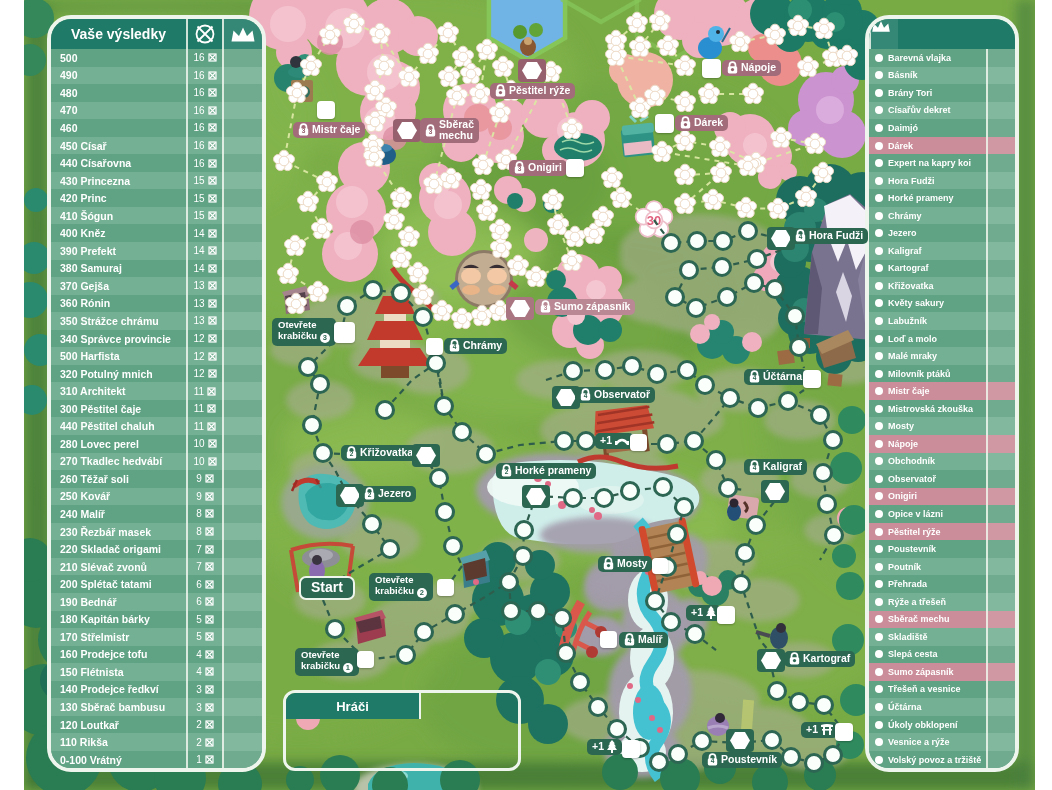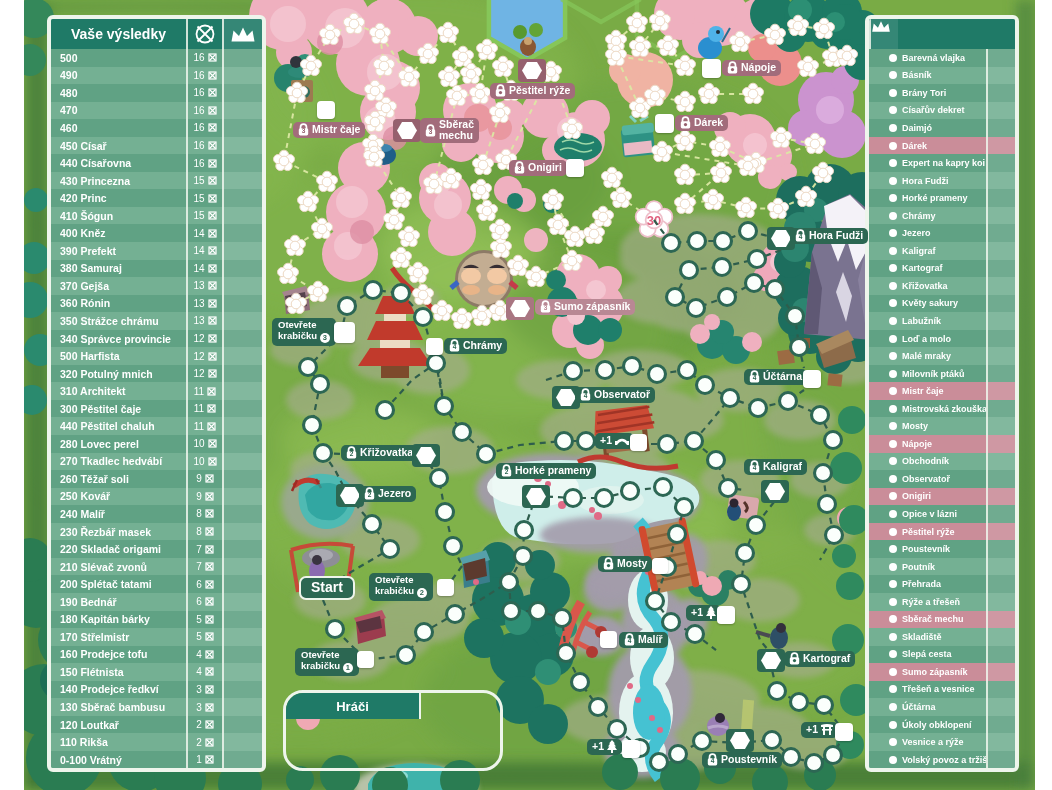--- a/index.html
+++ b/index.html
@@ -1,24 +1,24 @@
 <!DOCTYPE html>
 <html><head><meta charset="utf-8"><style>
 html,body{margin:0;padding:0}
 body{width:1052px;height:790px;position:relative;overflow:hidden;background:#fff;font-family:"Liberation Sans",sans-serif}
-.pnl{position:absolute;top:15px;height:757px;border:4px solid #eef5ec;border-radius:6px;overflow:hidden;box-sizing:border-box;background:#68a98a}
+.pnl{position:absolute;top:15px;height:757px;border:4px solid #eef5ec;border-radius:24px;overflow:hidden;box-sizing:border-box;background:#68a98a}
 .phead{display:flex;height:30px;background:#1f7a67;align-items:stretch}
 .pt{flex:1;display:flex;align-items:center;justify-content:center;color:#fff;font-weight:bold}
 .c1{width:34px;border-left:2px solid rgba(238,245,236,.85);display:flex;align-items:center;justify-content:center}
 .c2{width:38px;border-left:2px solid rgba(238,245,236,.85);display:flex;align-items:center;justify-content:center;background:rgba(255,255,255,.10)}
 .c3{width:27px;border-left:2px solid rgba(238,245,236,.85);background:rgba(255,255,255,.10)}
 .row{display:flex;height:17.55px;align-items:stretch}
 .ra{background:#60a284}.rb{background:#74b093}.rp{background:#ca8d99}
 .rn{flex:1;display:flex;align-items:center;padding-left:9px;color:#fff;font-weight:bold;font-size:10.5px;white-space:nowrap;overflow:hidden}
-.rn2{font-size:9px;padding-left:20px}
+.rn2{font-size:9px;padding-left:6px}
 .blt{width:8px;height:8px;border-radius:50%;background:#fff;display:inline-block;margin-right:5px;flex:none}
 .cnt{color:#fff;font-weight:normal;font-size:10px}
 .xb{margin-left:3px}
 .glb{position:absolute;background:#2c6752;color:#fff;font-weight:bold;font-size:10.5px;border-radius:5px;padding:1px 5px 2px;white-space:nowrap;display:flex;align-items:center;gap:3px;line-height:12.5px}
 .mlb{background:#a26c7b}
 .mlb2{background:#b98894}
 .k2{display:block;font-size:9.5px;line-height:10.5px;padding:2px 6px 3px}
 .nb{display:inline-block;width:10px;height:10px;border-radius:50%;background:#fff;color:#2c6752;font-size:7.5px;text-align:center;line-height:10px;vertical-align:-1px}
 .wbx{position:absolute;background:#fff;border-radius:4px;box-shadow:0 1px 2px rgba(0,0,0,.25)}
 .ghx{position:absolute;background:#2c6752;border-radius:4px;padding:2px 3px;line-height:0}
@@ -1330,21 +1330,21 @@
 <div class="row rb">
       <div class="rn rn2"><span class="blt"></span>Vesnice a rýže</div>
       <div class="c3"></div>
     </div>
 <div class="row ra">
       <div class="rn rn2"><span class="blt"></span>Volský povoz a tržiště</div>
       <div class="c3"></div>
     </div>
 </div>
 
-<div style="position:absolute;left:283px;top:690px;width:220px;height:81px;border:3px solid #eef5ec;border-radius:20px;overflow:hidden;box-sizing:border-box">
+<div style="position:absolute;left:283px;top:690px;width:238px;height:81px;border:3px solid #eef5ec;border-radius:12px;overflow:hidden;box-sizing:border-box">
 <div style="display:flex;height:26px">
       <div style="width:133px;background:#1f7a67;color:#fff;font-weight:bold;font-size:13px;display:flex;align-items:center;justify-content:center;border-right:2px solid #eef5ec">Hráči</div>
     </div>
   </div>
 <div class="wbx" style="left:317px;top:101px;width:18px;height:18px"></div>
 
 <div class="glb mlb" style="left:293px;top:122px">
     <svg width="11" height="13" viewBox="0 0 11 13" style="flex:none">
       <path d="M2.5 6 V4.2 a3 3 0 0 1 6 0 V6" fill="none" stroke="#fff" stroke-width="1.7"></path>
       <rect x="0.8" y="5.2" width="9.4" height="7.2" rx="1.6" fill="#fff"></rect>

